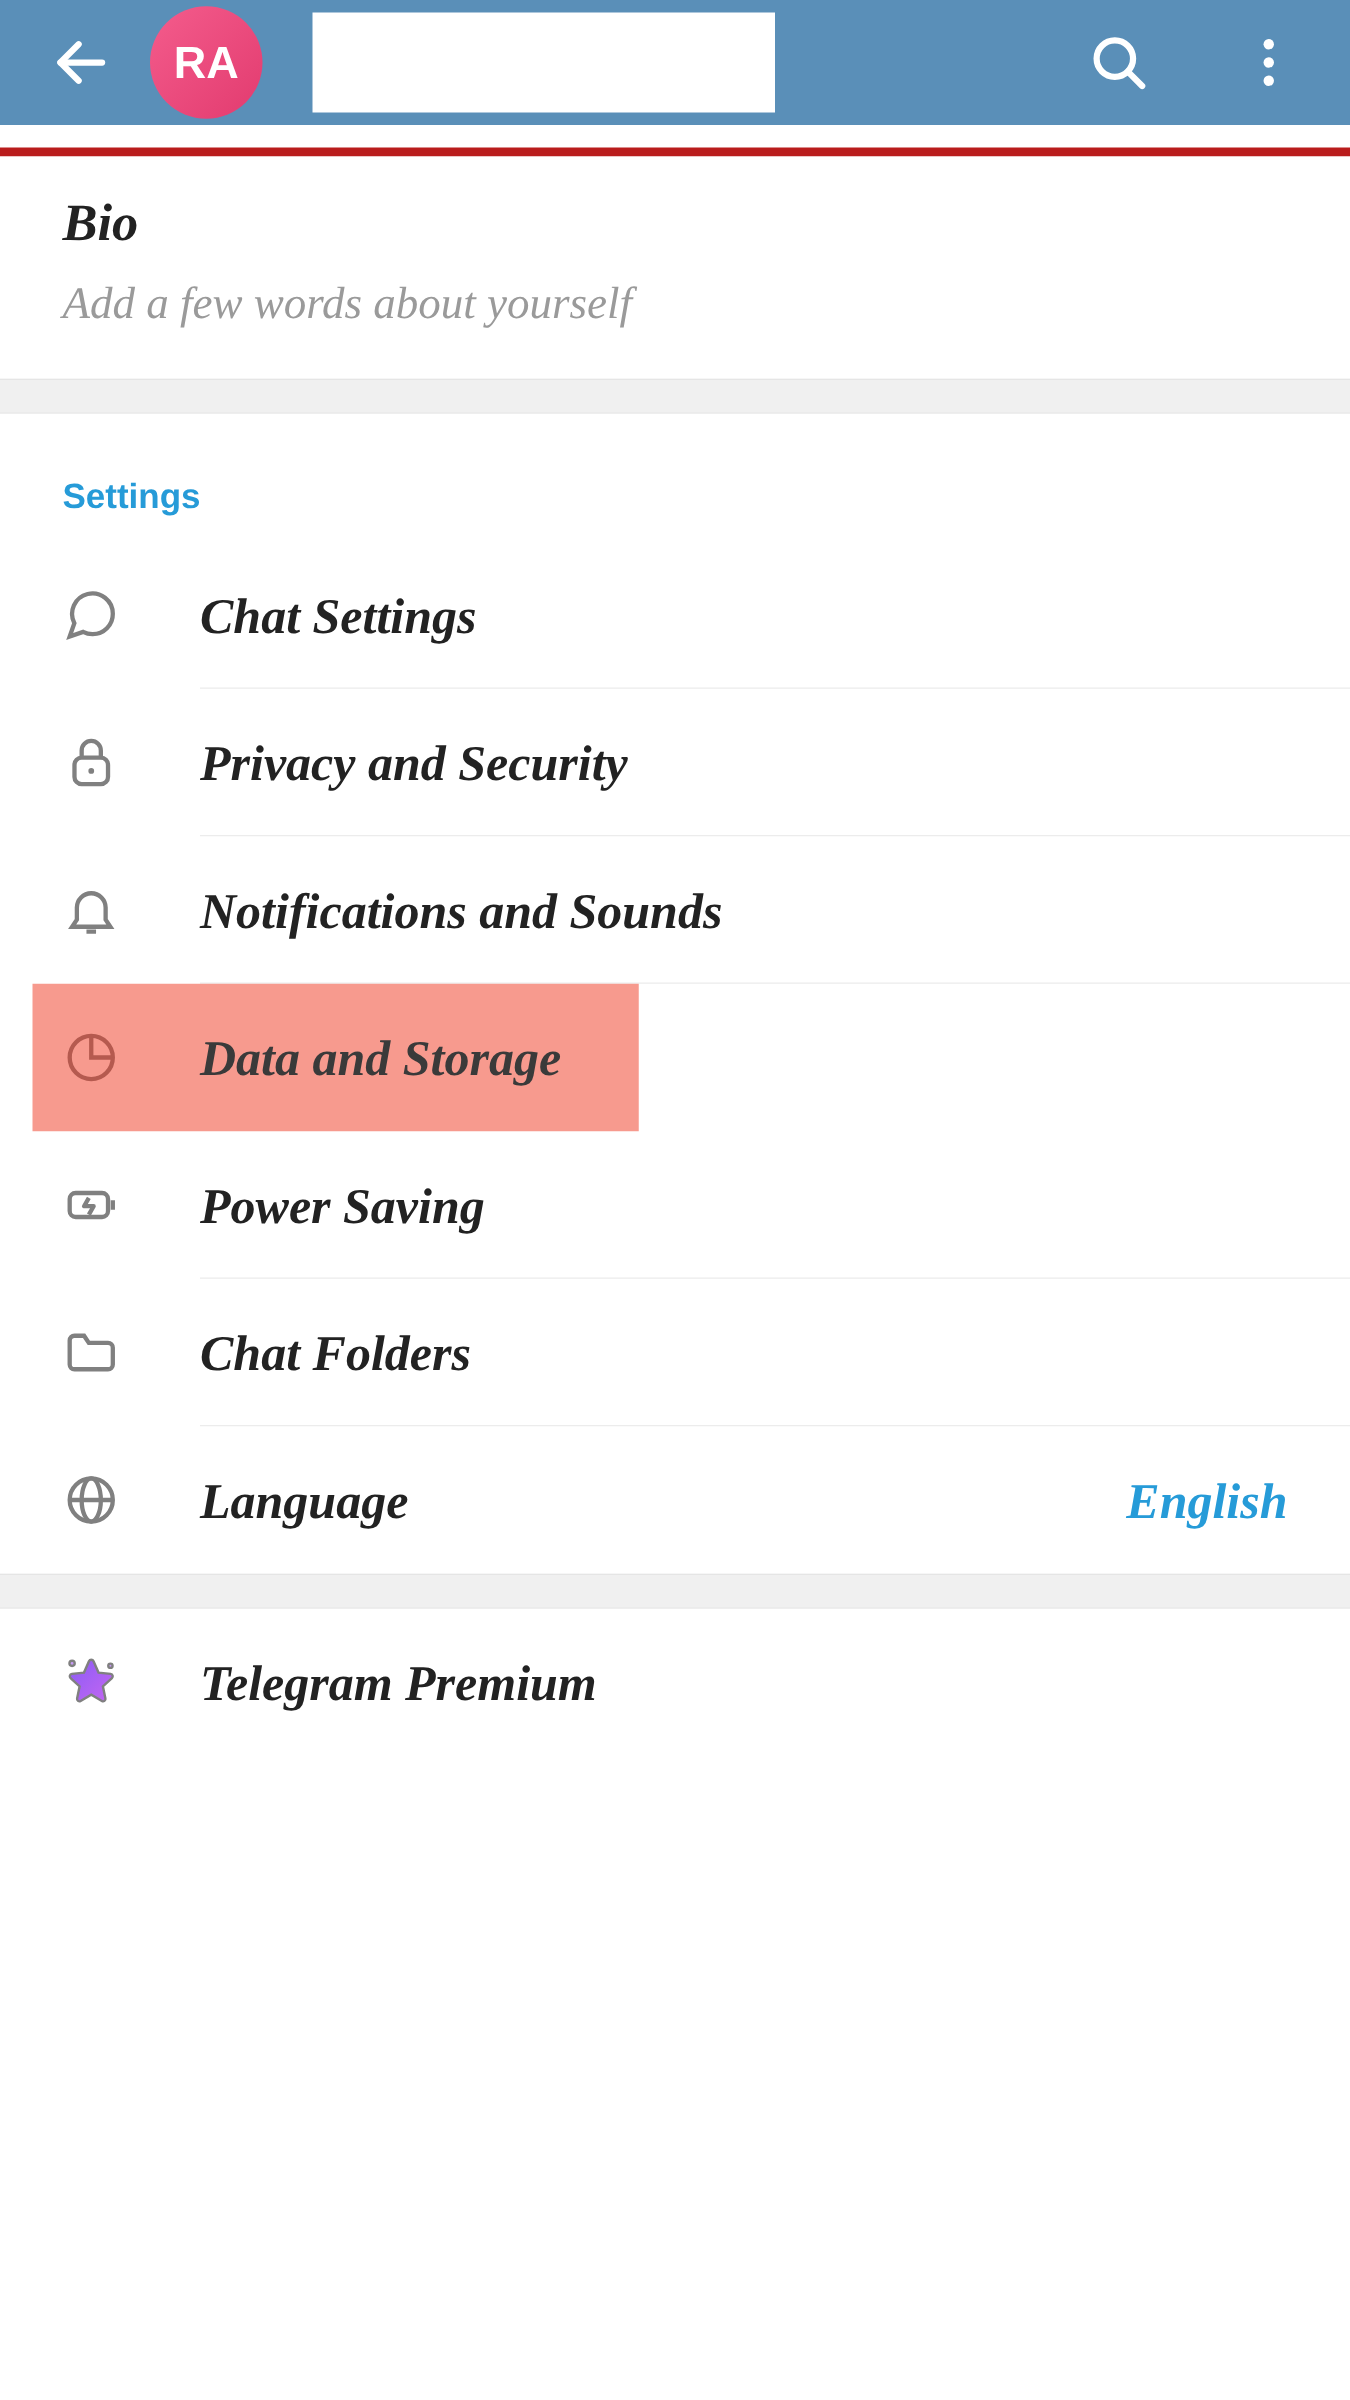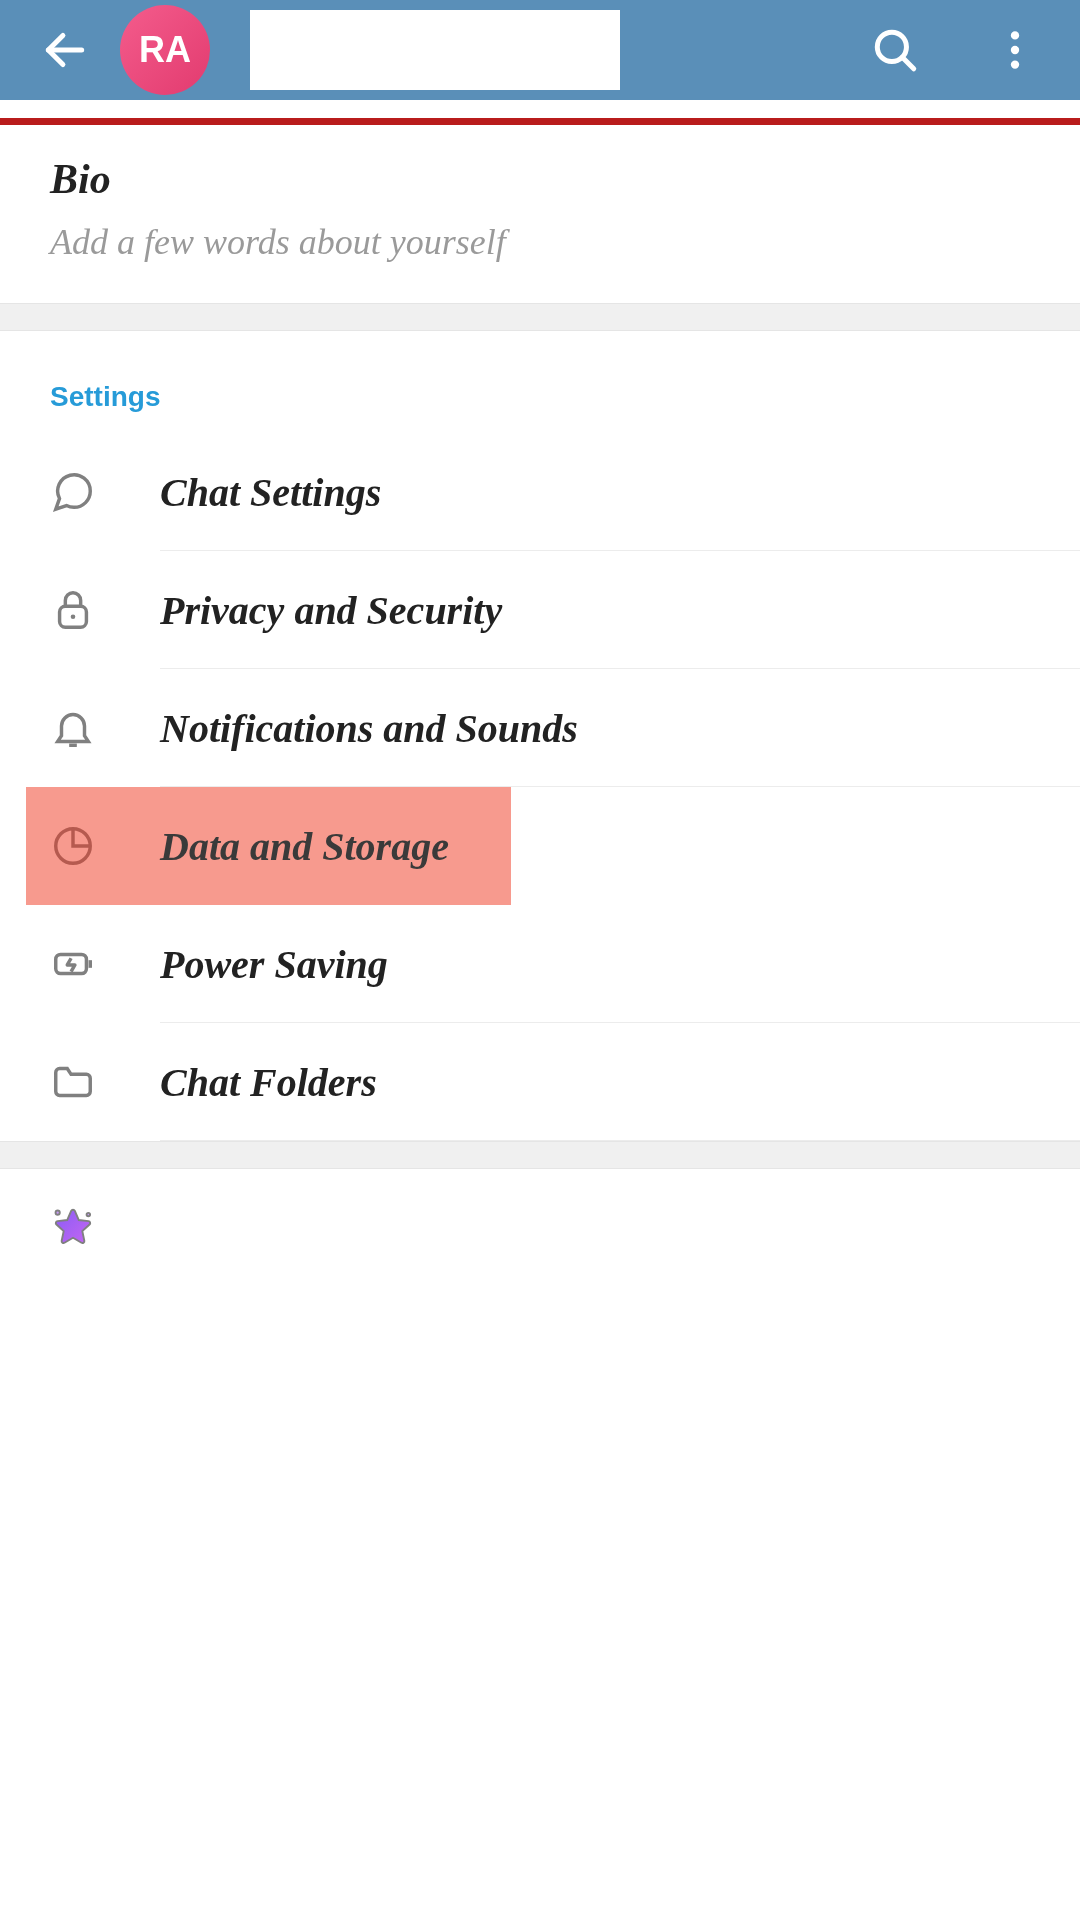--- a/index.html
+++ b/index.html
@@ -176,33 +176,45 @@
     <span class="icon-wrap">
       <svg viewBox="0 0 24 24" fill="none" stroke-width="1.8">
           <path d="M3 7a2 2 0 0 1 2-2h4l2 3h8a2 2 0 0 1 2 2v7a2 2 0 0 1-2 2H5a2 2 0 0 1-2-2z"></path>
         </svg>
     </span>
     <span class="label">Chat Folders</span>
     <div class="divider"></div>
   </div>
 
 
+  <div class="settings-item">
+    <span class="icon-wrap">
+      <svg viewBox="0 0 24 24" fill="none" stroke-width="1.8">
+          <circle cx="12" cy="12" r="9"></circle>
+          <ellipse cx="12" cy="12" rx="4" ry="9"></ellipse>
+          <line x1="3" y1="12" x2="21" y2="12"></line>
+        </svg>
+    </span>
+    <span class="label">Language</span>
+    <span class="value">English</span>
+  </div>
 </div>
 
 <div class="section-gap"></div>
 
 <div class="premium-block">
   <div class="settings-item">
     <span class="icon-wrap premium-star">
       <svg viewBox="0 0 24 24">
           <defs>
             <linearGradient id="g1" x1="0" y1="0" x2="1" y2="1">
               <stop offset="0%" stop-color="#8a5cf5"></stop>
               <stop offset="100%" stop-color="#c566f2"></stop>
             </linearGradient>
           </defs>
       <path fill="url(#g1)" d="M12 2.5c.4 0 .8.24.96.62l2.07 4.74 5.05.55c.86.1 1.2 1.17.56 1.76l-3.78 3.44 1.05 5.03c.18.85-.73 1.52-1.48 1.08L12 17.1l-4.43 2.62c-.75.44-1.66-.23-1.48-1.08l1.05-5.03L3.36 10.17c-.64-.59-.3-1.66.56-1.76l5.05-.55 2.07-4.74A1.05 1.05 0 0 1 12 2.5z"></path>
       <circle cx="4" cy="4" r="1.1" fill="#c89bf7"></circle>
           <circle cx="20" cy="5" r="0.9" fill="#c89bf7"></circle>
         </svg>
     </span>
+    <span class="label">Telegram Premium</span>
   </div>
 </div>
 
 </body></html>

